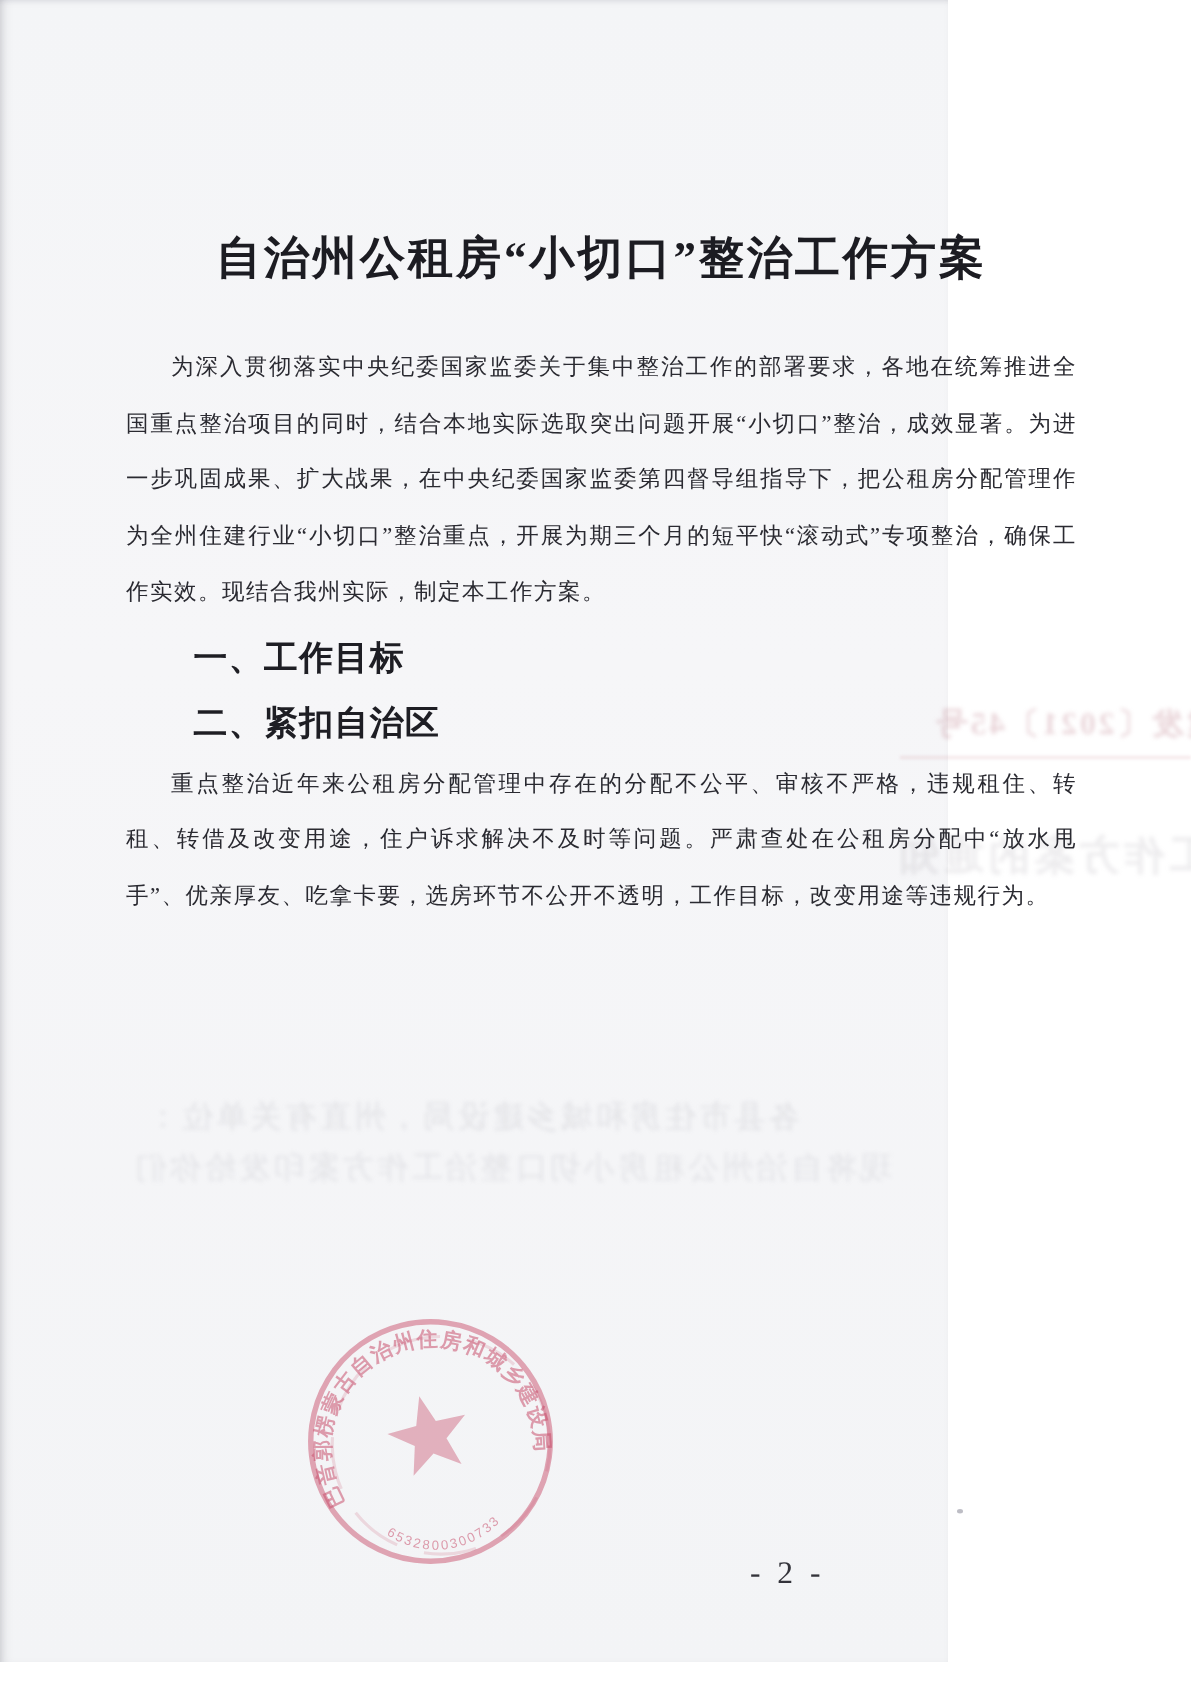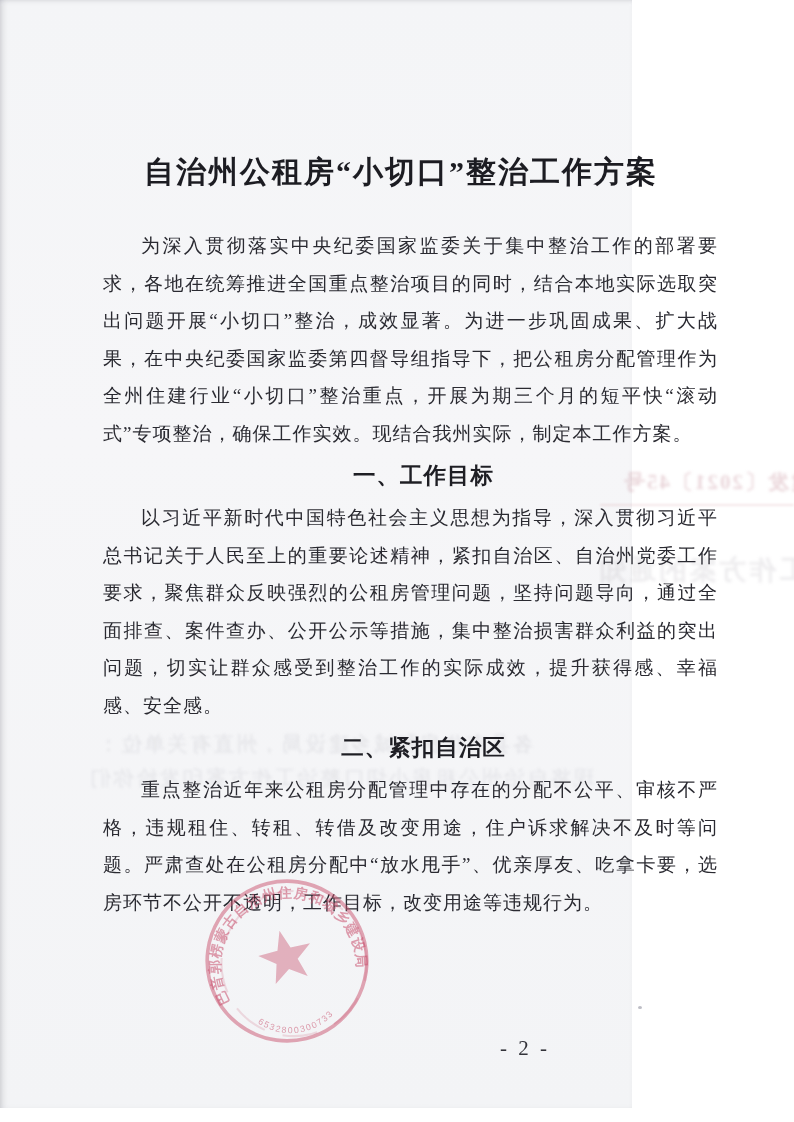--- a/index.html
+++ b/index.html
@@ -35,38 +35,36 @@
   .doc-title {
     text-align: center;
     font-size: 30px;
     font-weight: 700;
     letter-spacing: 2px;
     color: #1c1c22;
     margin-bottom: 34px;
     font-family: "Liberation Serif", "DejaVu Serif", serif;
   }
   .para {
-    font-size: 19px;
+    font-size: 15px;
     line-height: 37.5px;
     text-align: justify;
     text-indent: 2em;
     letter-spacing: 1px;
     color: #2a2a31;
-    margin-left: 19px;
   }
   .sec-heading {
     font-family: "Liberation Sans", "DejaVu Sans", sans-serif;
     font-weight: 700;
     font-size: 22.5px;
     line-height: 38px;
     text-indent: 2em;
     letter-spacing: 1px;
     color: #1e1e24;
     margin: 5px 0 4px 0;
-    text-align: center;
   }
   .page-number {
     position: absolute;
     top: 1036px;
     right: 82px;
     font-size: 21px;
     letter-spacing: 3px;
     color: #33333a;
   }
   
@@ -140,21 +138,20 @@
   <div class="bleed bleed-docnum">已建发〔2021〕45号</div>
   <div class="bleed-rule"></div>
   <div class="bleed bleed-title">整治工作方案的通知</div>
   <div class="bleed bleed-line1">各县市住房和城乡建设局，州直有关单位：</div>
   <div class="bleed bleed-line2">现将自治州公租房小切口整治工作方案印发给你们</div>
 
   <div class="content">
     <div class="doc-title">自治州公租房“小切口”整治工作方案</div>
     <p class="para">为深入贯彻落实中央纪委国家监委关于集中整治工作的部署要求，各地在统筹推进全国重点整治项目的同时，结合本地实际选取突出问题开展“小切口”整治，成效显著。为进一步巩固成果、扩大战果，在中央纪委国家监委第四督导组指导下，把公租房分配管理作为全州住建行业“小切口”整治重点，开展为期三个月的短平快“滚动式”专项整治，确保工作实效。现结合我州实际，制定本工作方案。</p>
     <div class="sec-heading">一、工作目标</div>
-    <p class="para">以习近平新时代中国特色社会主义思想为指导，深入贯彻习近平总书记关于人民至上的重要论述精神，紧扣自治区、自治州党委工作要求，聚焦群众反映强烈的公租房管理问题，坚持问题导向，通过全面排查、案件查办、公开公示等措施，集中整治损害群众利益的突出问题，切实让群众感受到整治工作的实际成效，提升获得感、幸福感、安全感。</p>
     <div class="sec-heading">二、紧扣自治区</div>
     <p class="para">重点整治近年来公租房分配管理中存在的分配不公平、审核不严格，违规租住、转租、转借及改变用途，住户诉求解决不及时等问题。严肃查处在公租房分配中“放水甩手”、优亲厚友、吃拿卡要，选房环节不公开不透明，工作目标，改变用途等违规行为。</p>
   </div>
 
   <svg class="seal" viewBox="0 0 164 164">
     <g stroke="#c9516d" fill="none">
       <circle cx="82" cy="82" r="77" stroke-width="3.5" stroke-opacity="0.50"></circle>
       <circle cx="88" cy="86" r="70" stroke-width="2" stroke-opacity="0.18" stroke-dasharray="34 18"></circle>
     </g>
     <path d="M 0,-27 L 6.5,-8.9 L 25.7,-8.3 L 10.5,3.4 L 15.9,21.8 L 0,11 L -15.9,21.8 L -10.5,3.4 L -25.7,-8.3 L -6.5,-8.9 Z" transform="translate(82,79)" fill="#c9516d" fill-opacity="0.42"></path>

